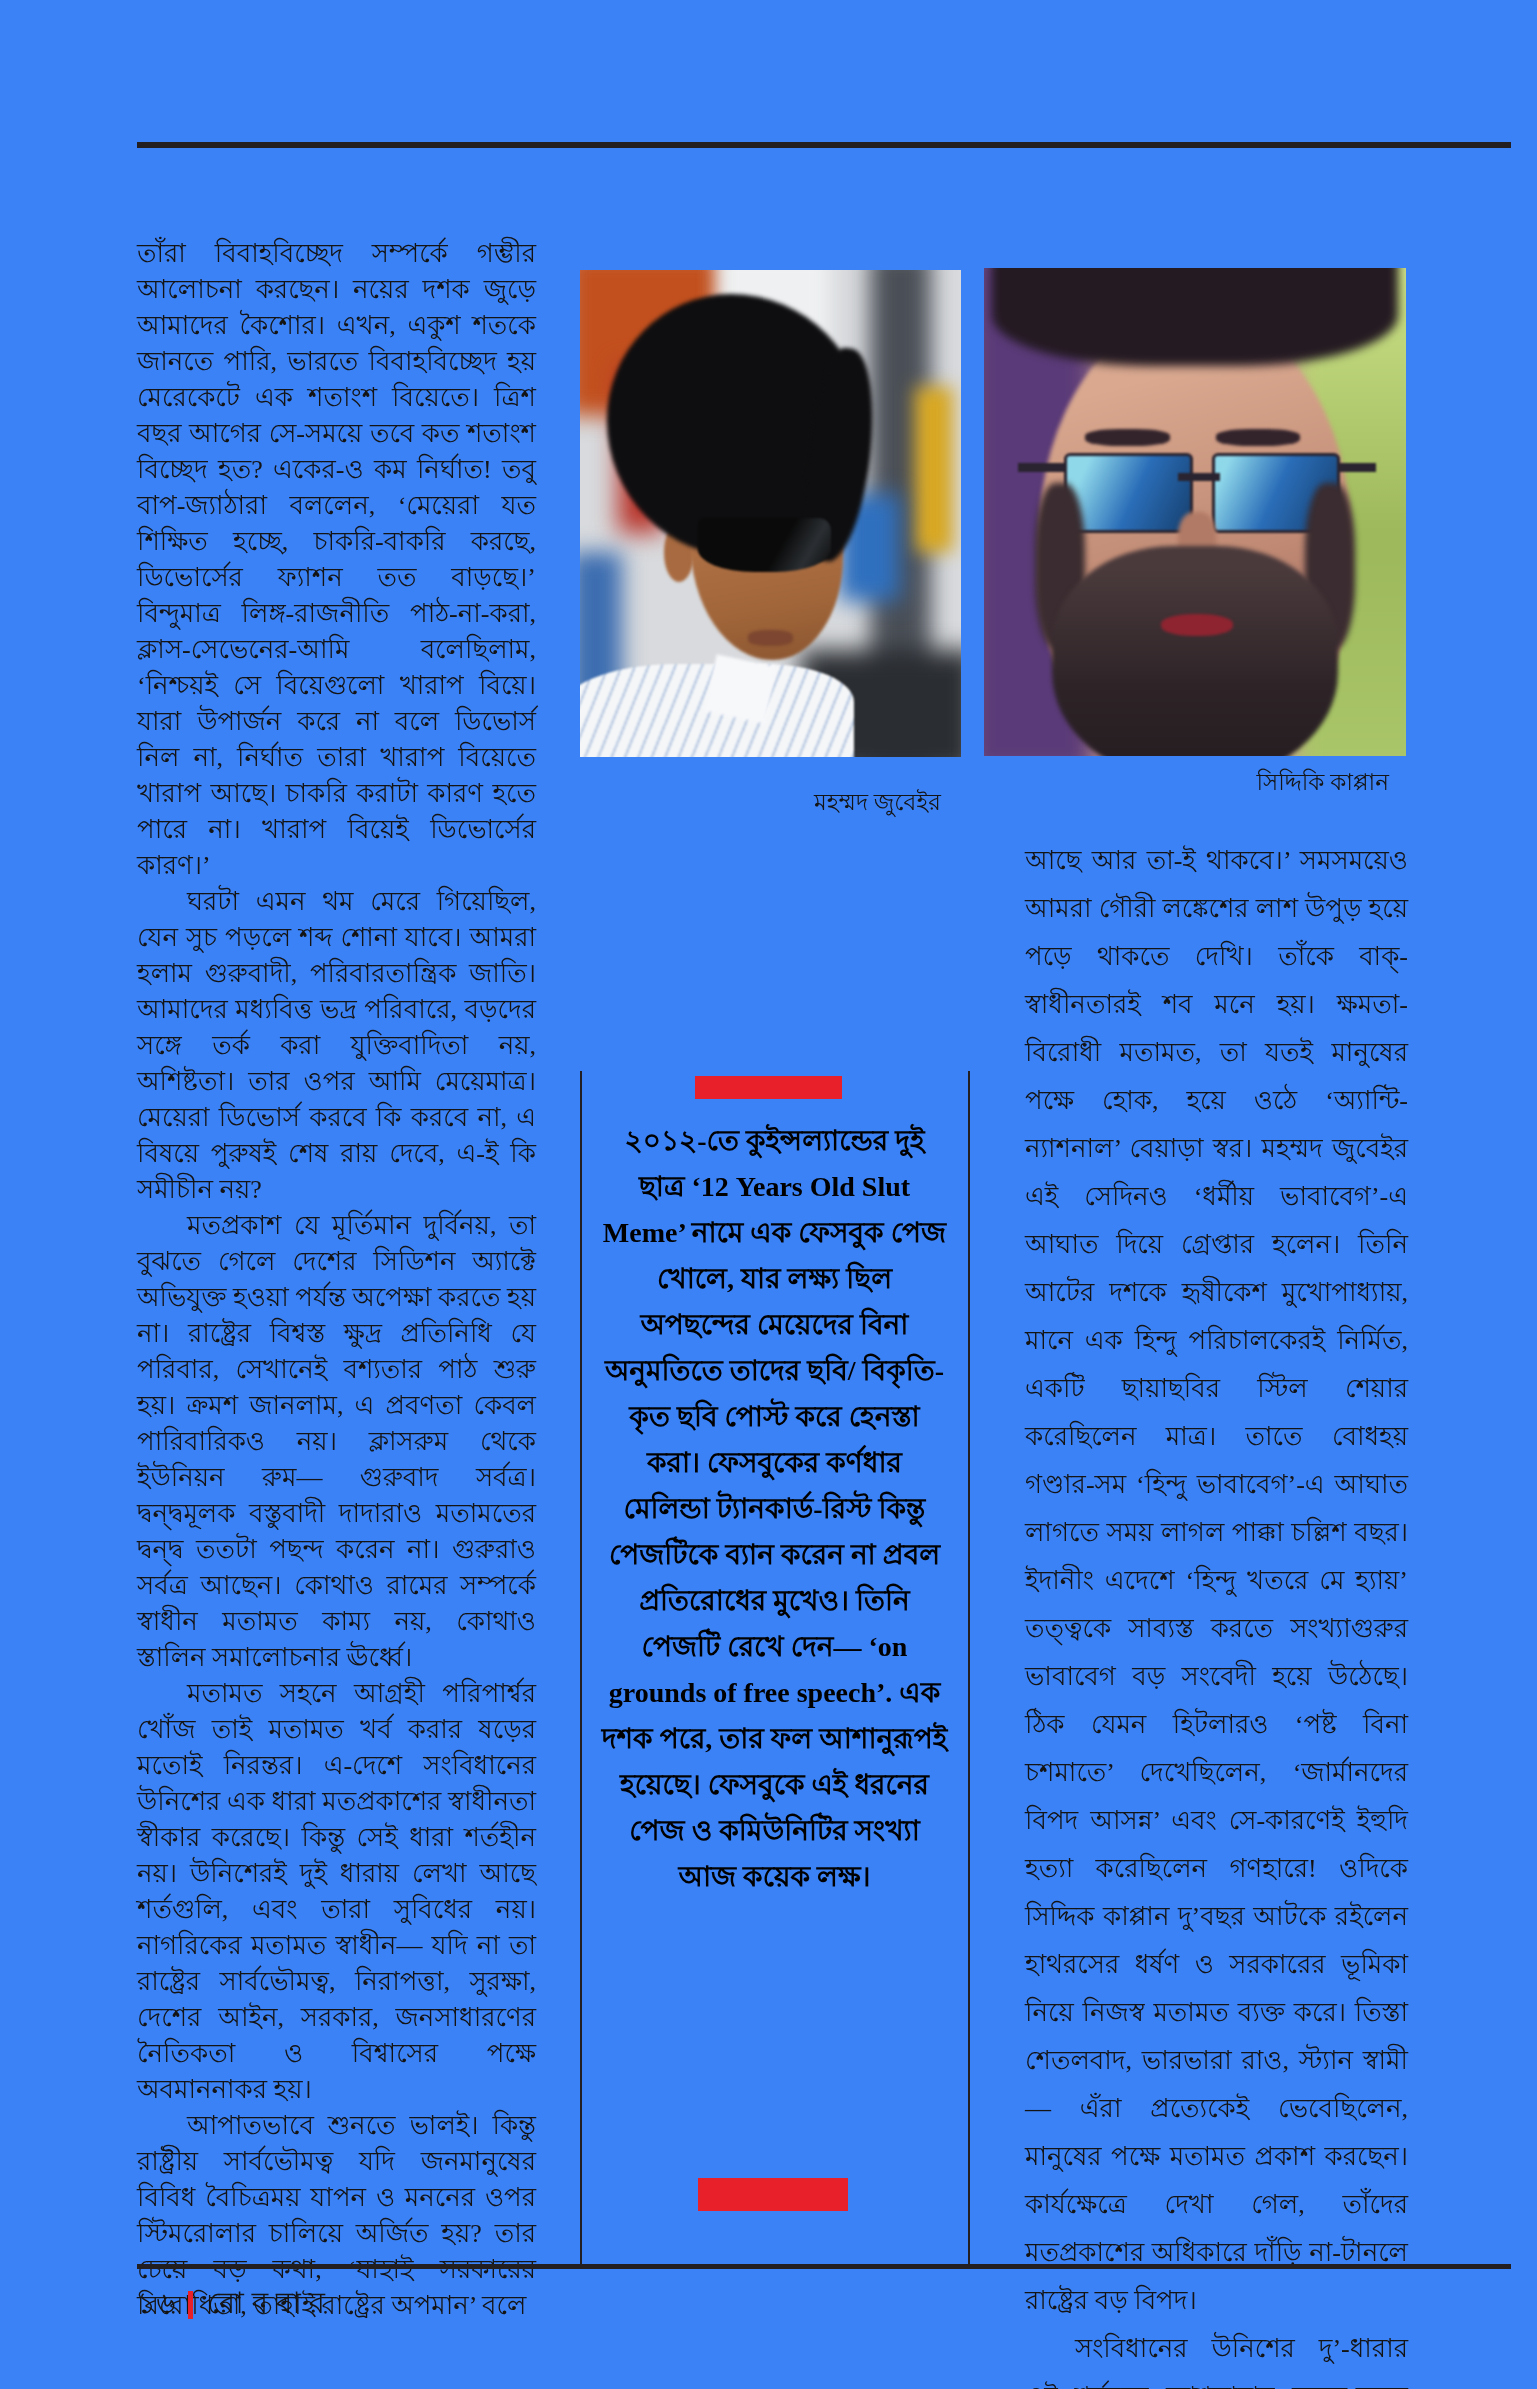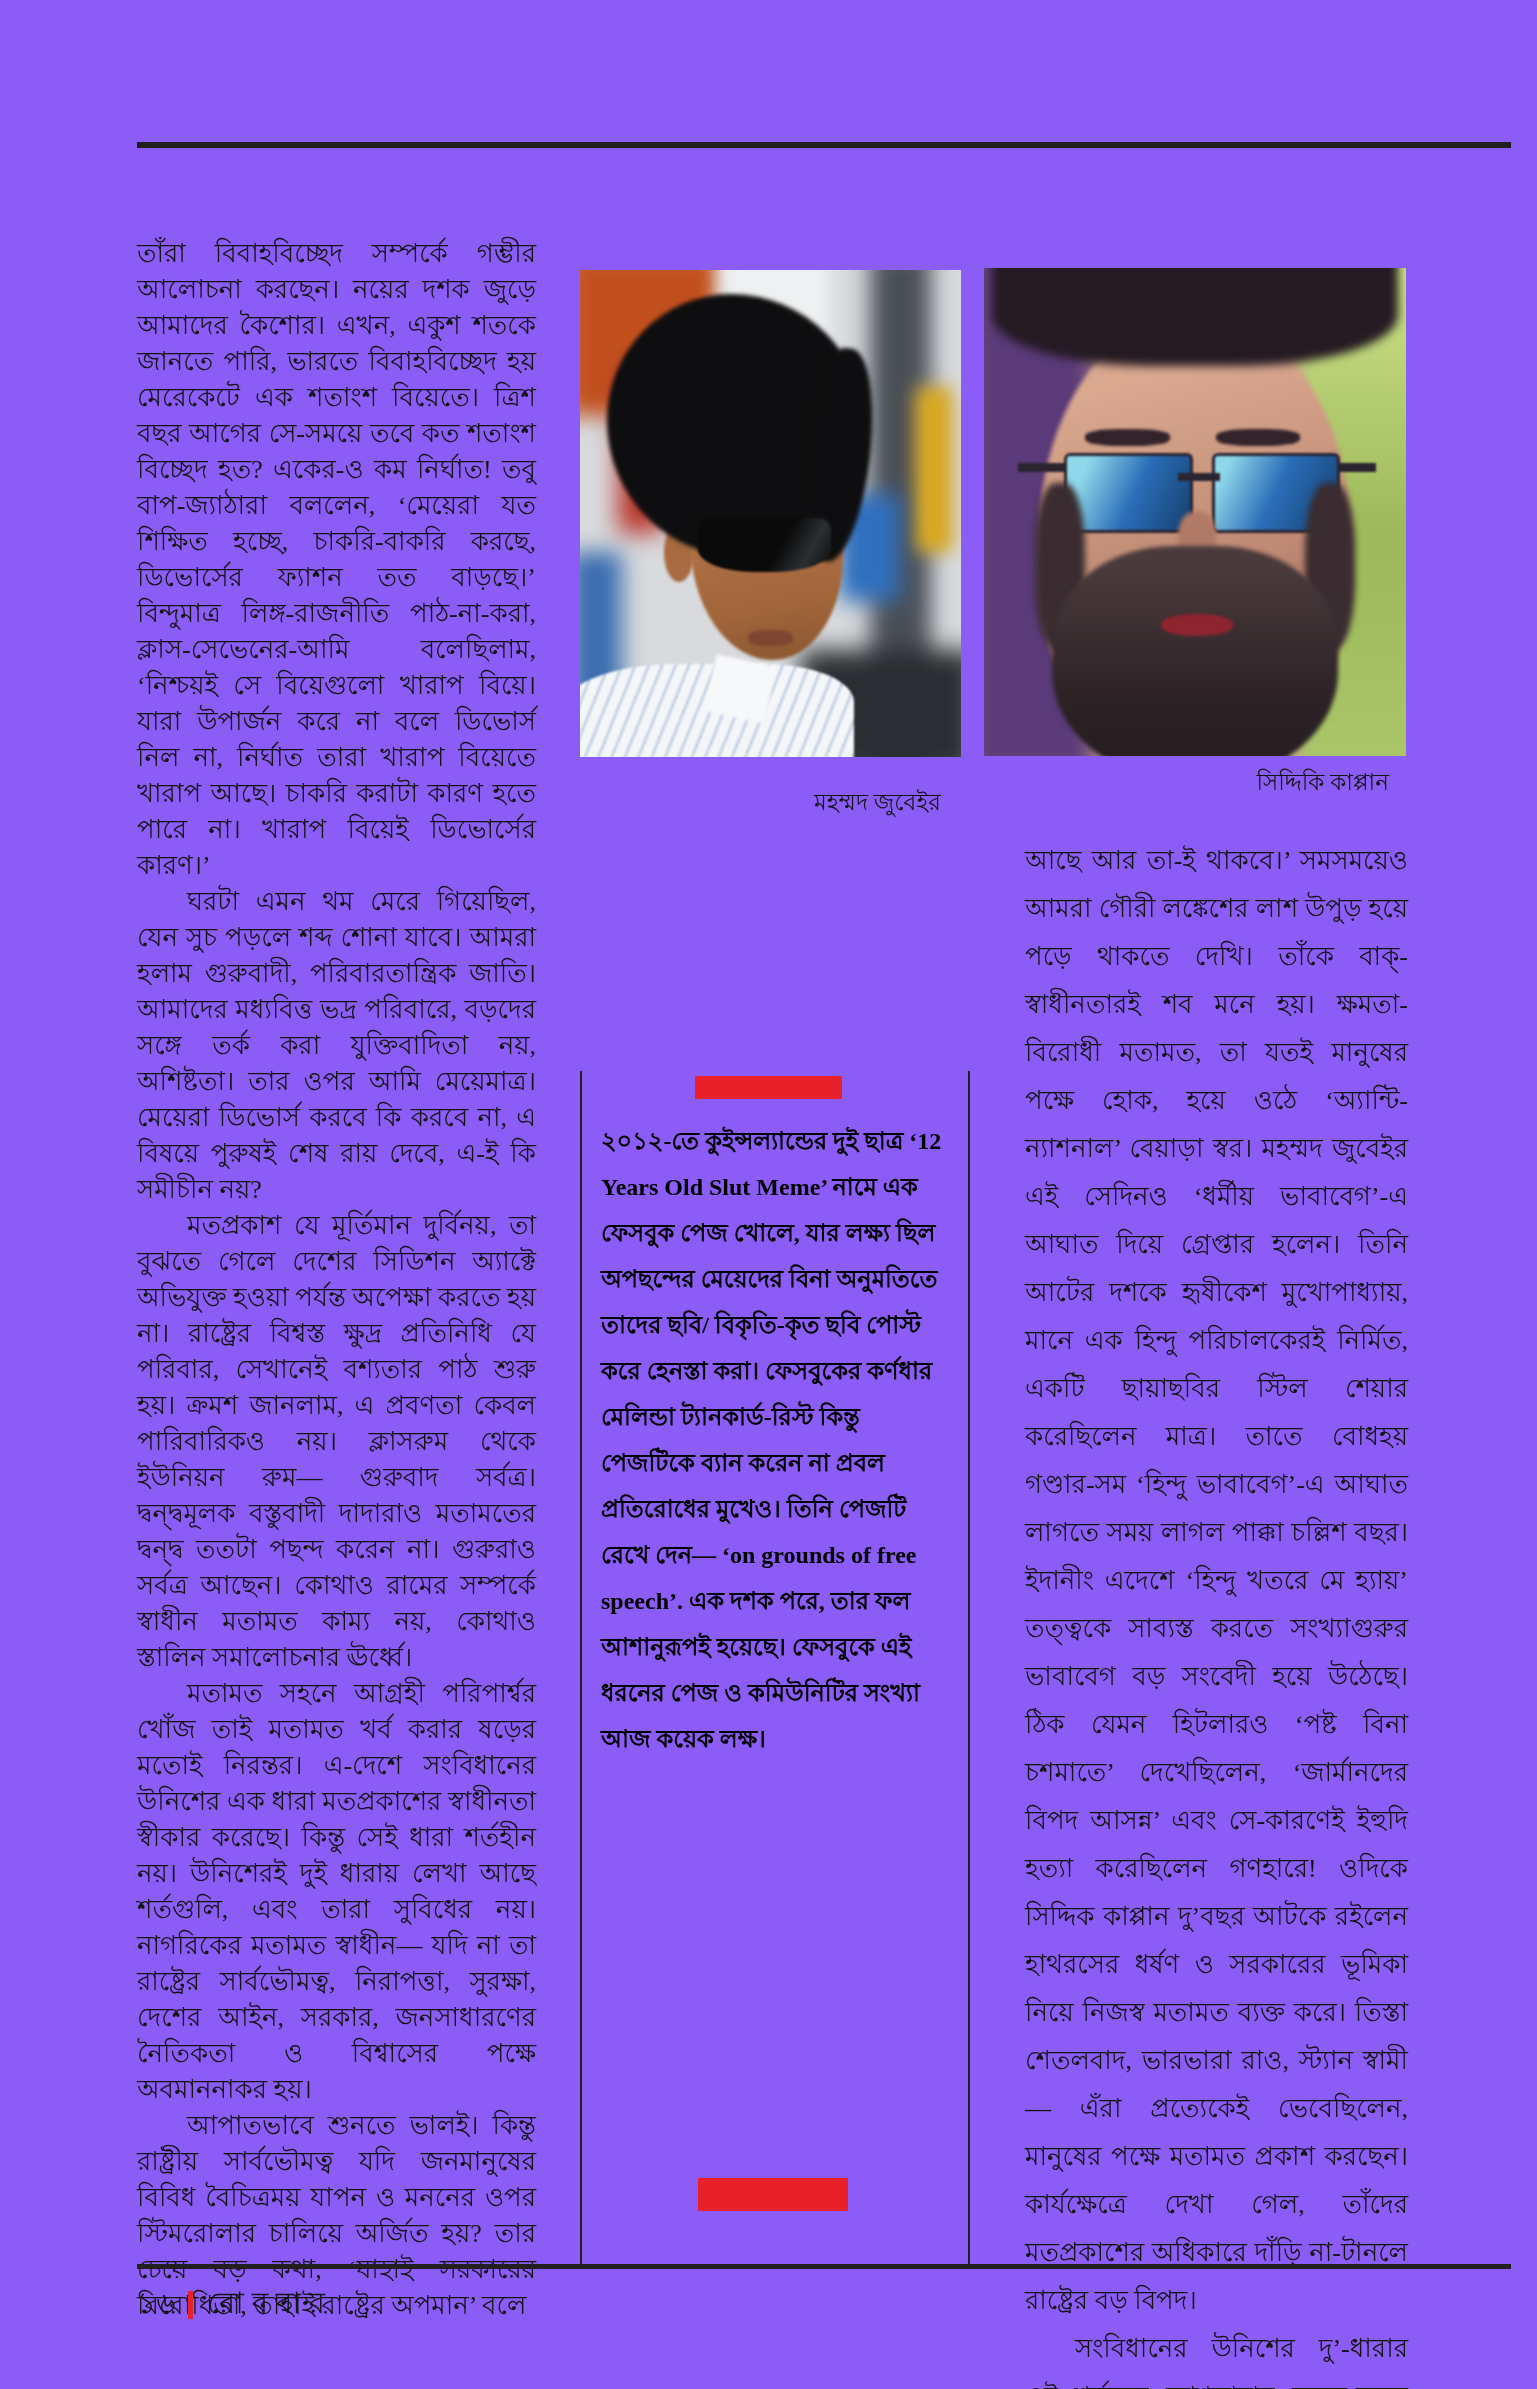--- a/index.html
+++ b/index.html
@@ -1,19 +1,19 @@
 <!DOCTYPE html>
 <html style="font-size:12.4px"><head>
 <meta charset="utf-8">
 <style>
   html,body{margin:0;padding:0;background:#ffffff;}
   .page{
     position:relative;
     width:1538px;height:2389px;
-    background:#8b5cf6;
+    background:#3b82f6;
     font-family:"Liberation Serif","DejaVu Serif",serif;
     color:#141414;
     overflow:hidden;
   }
   .rule-h{position:absolute;background:#231f20;}
   .rule-v{position:absolute;background:#231f20;width:2.3px;}
   .redbar{position:absolute;background:#e8202a;}
 
   .col{position:absolute;text-align:justify;font-size:26px;line-height:36px;}
   .col p{margin:0;padding:0;}
@@ -25,22 +25,22 @@
 
   .caption{
     position:absolute;font-size:23px;line-height:28px;color:#141414;
     text-align:right;
   }
   .caption-zubair{left:580px;top:769px;width:361px;margin-top:20px;}
   .caption-kappan{left:984px;top:769px;width:405px;}
 
   .pull-quote{
     position:absolute;left:601px;top:1118px;width:347px;
-    font-weight:bold;color:#000;
-    font-size:24px;line-height:46px;
+    text-align:center;font-weight:bold;color:#000;
+    font-size:28px;line-height:46px;
   }
 
   .photo{position:absolute;overflow:hidden;}
   .photo > div{position:absolute;}
   .photo-zubair{left:580px;top:270px;width:381px;height:487px;background:#d8dadd;}
   .photo-kappan{left:984px;top:268px;width:422px;height:488px;background:#caa08e;}
 
   
   .p1-bg-orange{left:-4%;top:-4%;width:42%;height:34%;background:#c2501e;filter:blur(11px);}
   .p1-bg-red{left:10%;top:20%;width:12%;height:34%;background:#b8342a;filter:blur(12.4px);}

